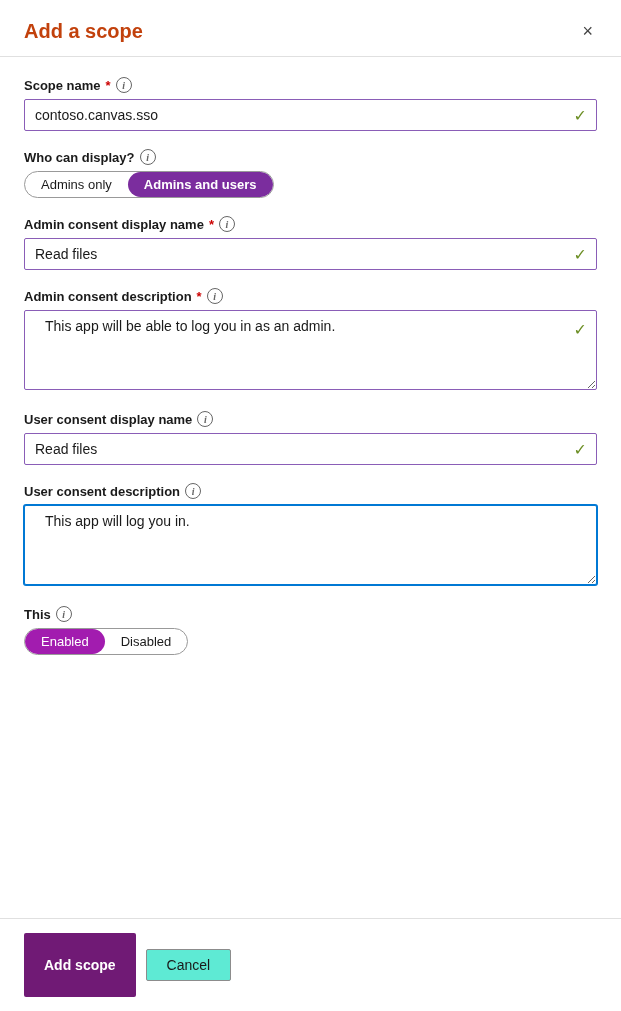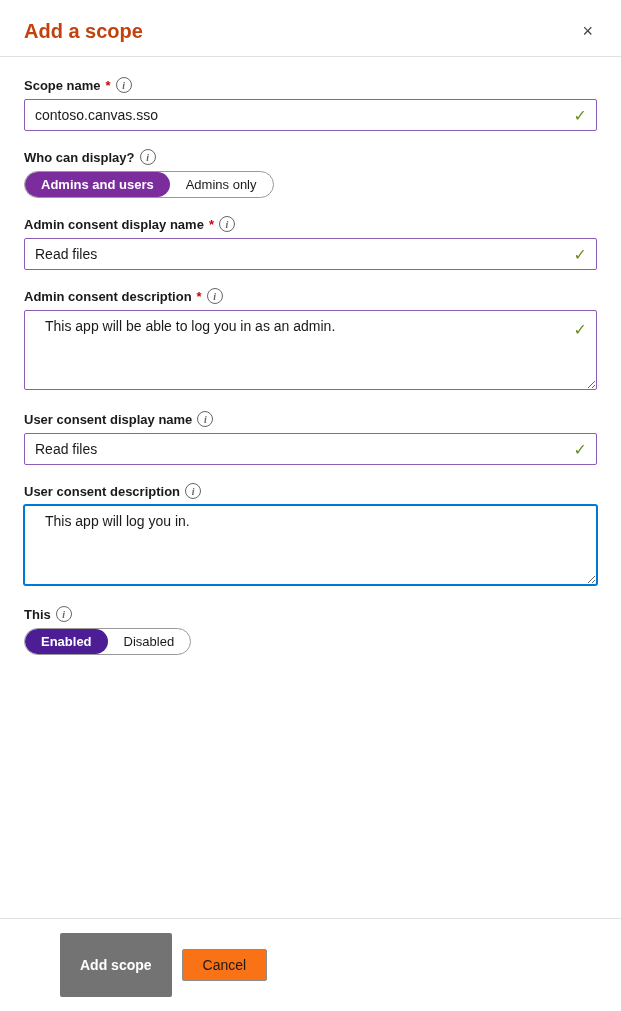--- a/index.html
+++ b/index.html
@@ -141,46 +141,45 @@
       color: #1a1a1a;
       font-family: "Segoe UI", Arial, sans-serif;
       border-radius: 20px;
     }
     .toggle-btn.active-purple {
       background: #7b2d9e;
       color: #fff;
       font-weight: 600;
     }
     .toggle-btn.active-blue {
-      background: #4c1d95;
+      background: #a21caf;
       color: #fff;
-      font-weight: 700;
+      font-weight: 400;
     }
     .modal-footer {
       padding: 14px 24px;
       border-top: 1px solid #e0e0e0;
       display: flex;
       gap: 10px;
       align-items: center;
       background: #fff;
     }
     .btn-primary {
-      background: #737373;
+      background: #701a75;
       color: #fff;
       border: none;
       border-radius: 2px;
       padding: 24px 20px;
       font-size: 14px;
       font-weight: 600;
       cursor: pointer;
       font-family: "Segoe UI", Arial, sans-serif;
-      margin-left: 36px;
     }
     .btn-secondary {
-      background: #f97316;
+      background: #5eead4;
       color: #1a1a1a;
       border: 1.5px solid #8c8c8c;
       border-radius: 2px;
       padding: 7px 20px;
       font-size: 14px;
       cursor: pointer;
       font-family: "Segoe UI", Arial, sans-serif;
     }
   </style>
 </head>
@@ -205,22 +204,22 @@
         <span class="check-icon">✓</span>
       </div>
     </div>
 
     <div class="form-group">
       <div class="field-label">
         <span>Who can display?</span>
         <span class="info-icon">i</span>
       </div>
       <div class="toggle-group">
+        <button class="toggle-btn">Admins only</button>
         <button class="toggle-btn active-purple">Admins and users</button>
-        <button class="toggle-btn">Admins only</button>
       </div>
     </div>
 
     <div class="form-group">
       <div class="field-label">
         <span>Admin consent display name</span>
         <span class="required-star">*</span>
         <span class="info-icon">i</span>
       </div>
       <div class="input-wrapper">

